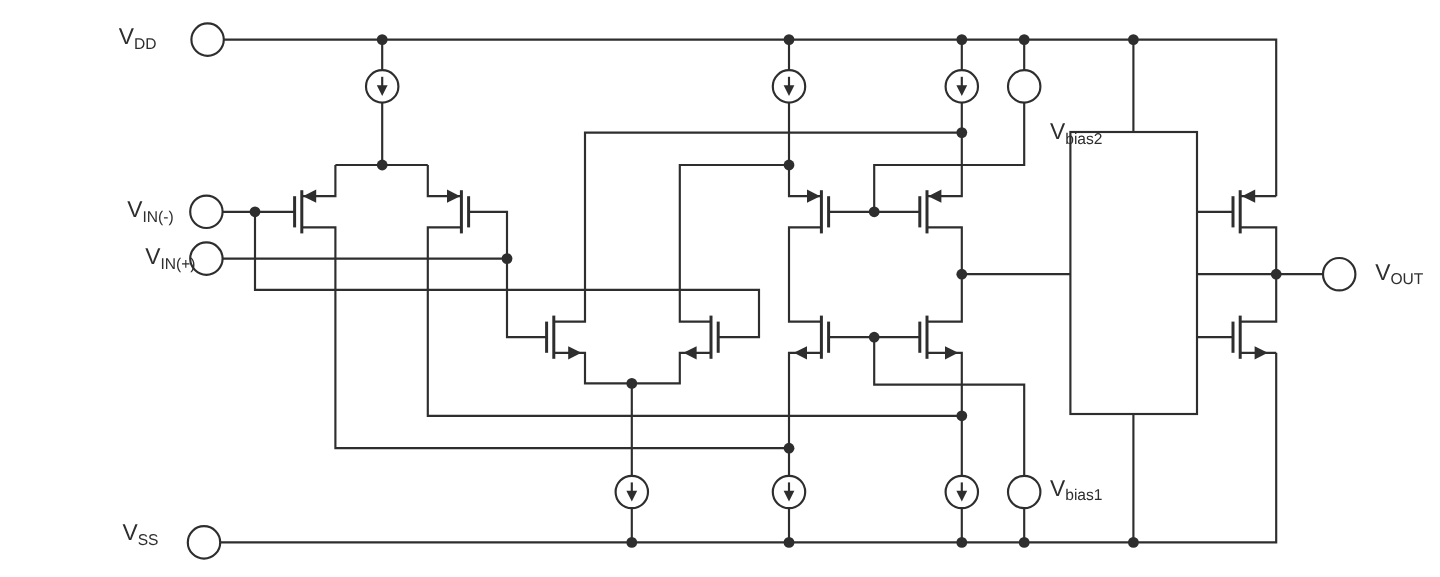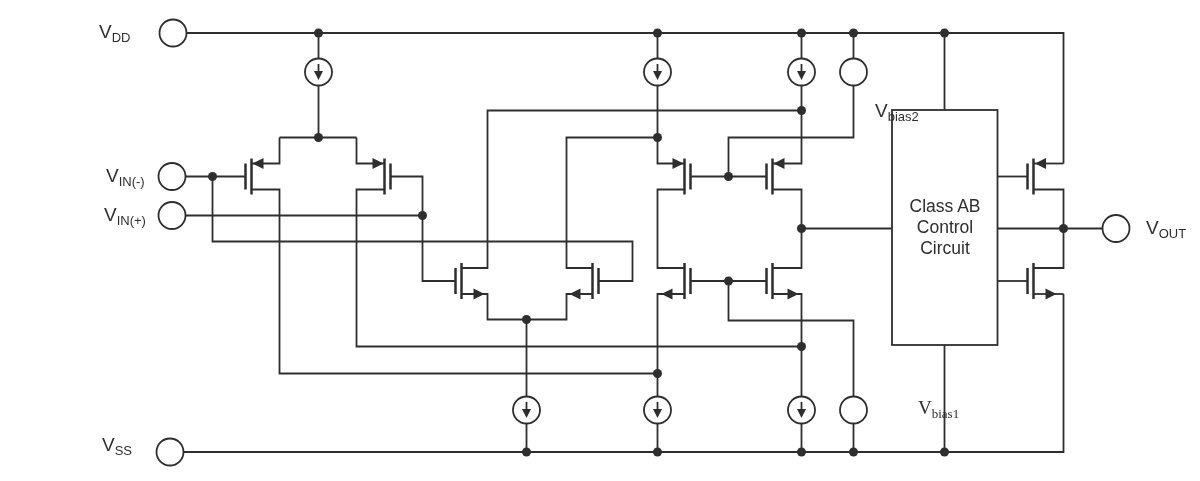--- a/index.html
+++ b/index.html
@@ -214,25 +214,20 @@
       <circle class="dot" cx="526.5" cy="452" r="4.5"></circle>
       <circle class="dot" cx="657.5" cy="452" r="4.5"></circle>
       <circle class="dot" cx="801.5" cy="452" r="4.5"></circle>
       <circle class="dot" cx="853.5" cy="452" r="4.5"></circle>
       <circle class="dot" cx="944.5" cy="452" r="4.5"></circle>
     </g>
   </svg>
 
   <div class="lbl" style="left:99px;  top:21px;"><span>V</span><sub>DD</sub></div>
   <div class="lbl" style="left:106px; top:165px;text-align:center;"><span>V</span><sub>IN(-)</sub></div>
-  <div class="lbl" style="left:104px; top:204px;"><span>V</span><sub>IN(+)</sub></div>
+  <div class="lbl" style="left:121px; top:204px;"><span>V</span><sub>IN(+)</sub></div>
   <div class="lbl" style="left:102px; top:434px;"><span>V</span><sub>SS</sub></div>
   <div class="lbl" style="left:875px; top:59px;margin-top:41px;"><span>V</span><sub>bias2</sub></div>
-  <div class="lbl" style="left:918px; top:397px;font-family:Liberation Serif, serif;"><span>V</span><sub>bias1</sub></div>
+  <div class="lbl" style="left:875px; top:397px;"><span>V</span><sub>bias1</sub></div>
   <div class="lbl" style="left:1146px;top:217px;text-align:right;"><span>V</span><sub>OUT</sub></div>
 
-  <div class="boxlbl">
-    <div>Class AB</div>
-    <div>Control</div>
-    <div>Circuit</div>
-  </div>
 
 </div>
 
 </body></html>

